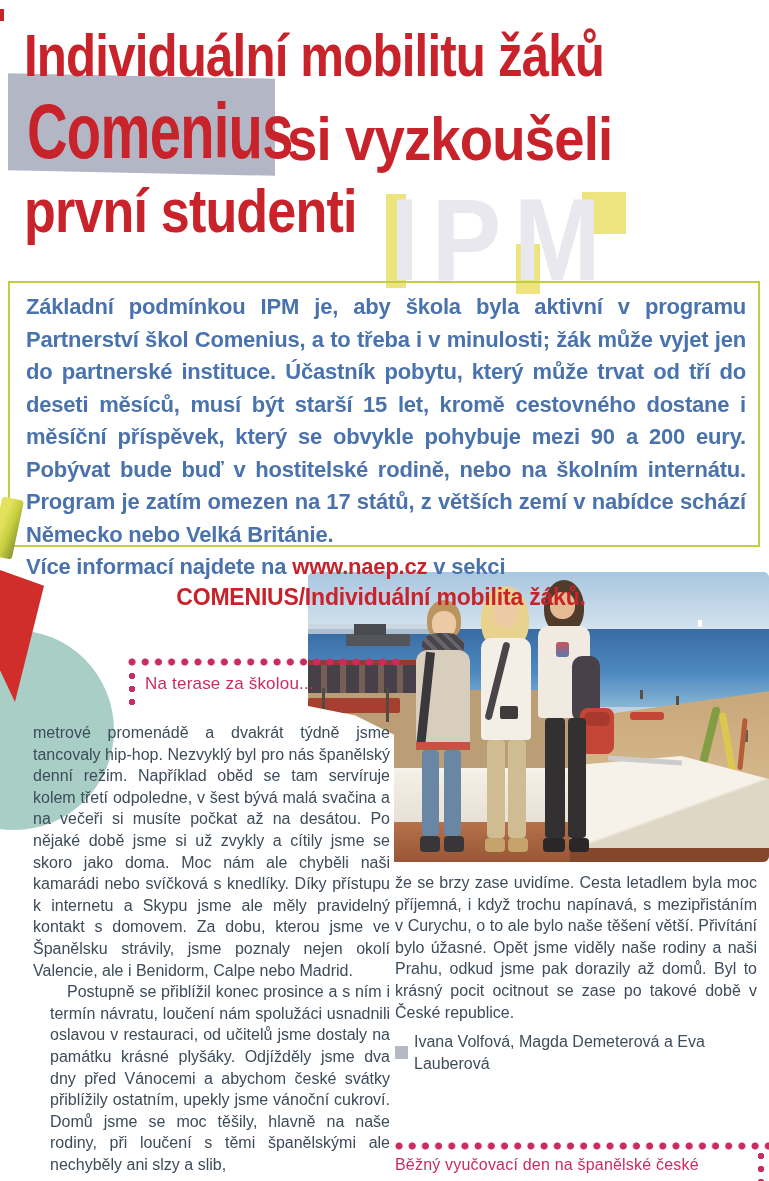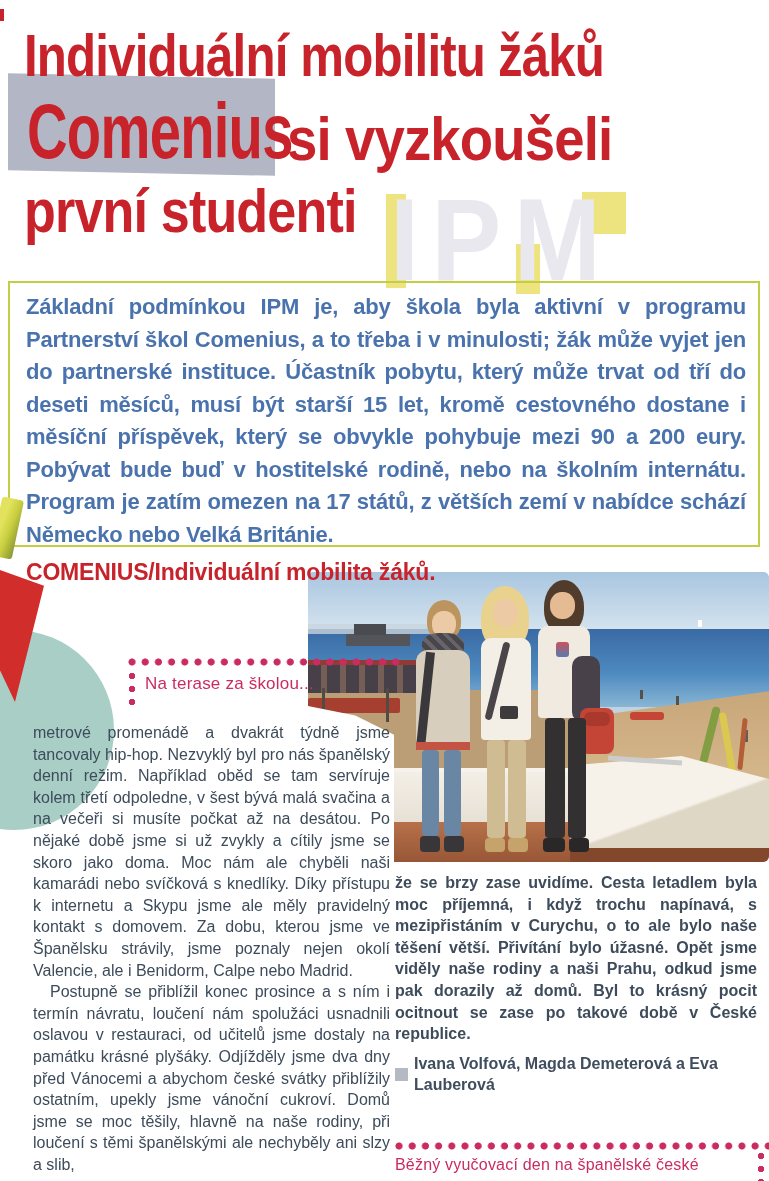--- a/index.html
+++ b/index.html
@@ -25,22 +25,22 @@
   .wm-bar2{left:516px;top:244px;width:24px;height:50px;}
   .wm-bar3{left:582px;top:192px;width:44px;height:42px;}
 
   
   .infobox{position:absolute;left:8px;top:281px;width:752px;height:266px;border:2px solid #c2cf44;
            box-sizing:border-box;padding:8px 12px 6px 16px;z-index:3;background:transparent;}
   .ib-body{color:#4a73ad;font-size:22px;line-height:32.5px;font-weight:600;text-align:justify;
            letter-spacing:-.2px;}
   .ib-more{color:#4a73ad;font-size:22px;line-height:32.5px;font-weight:600;letter-spacing:-.2px;}
   .ib-link{color:#c8232b;font-weight:700;}
-  .ib-section{color:#c8232b;font-size:23px;font-weight:700;text-align:left;padding-right:10px;
-              margin-top:8px;letter-spacing:-.2px;}
+  .ib-section{color:#c8232b;font-size:23px;font-weight:700;text-align:center;padding-right:10px;
+              margin-top:0;letter-spacing:-.2px;}
   .pencil{position:absolute;left:-4px;top:498px;width:22px;height:60px;z-index:4;
           background:linear-gradient(100deg,#e3e25e 30%,#c8cf3e 60%,#8a9436 100%);
           border-radius:3px;transform:rotate(12deg);}
 
   
   .blob-teal{position:absolute;left:-86px;top:630px;width:200px;height:200px;border-radius:50%;
              background:#a9cec6;z-index:0;}
   .blob-red{position:absolute;left:0;top:570px;width:44px;height:132px;background:#d02d2b;
             clip-path:polygon(0 0,100% 12%,34% 100%,0 76%);z-index:1;}
 
@@ -134,23 +134,23 @@
   .vdots-top{left:128px;top:672px;height:40px;}
   .vdots-bottom{left:757px;top:1152px;height:30px;}
   .cap-top{position:absolute;left:145px;top:674px;color:#cb2c5f;font-size:17px;z-index:6;
            letter-spacing:.2px;text-align:center;}
   .cap-bottom{position:absolute;left:395px;top:1156px;color:#cb2c5f;font-size:16px;z-index:6;
            letter-spacing:.2px;}
 
   
   .col{position:absolute;color:#3d4b5a;font-size:16px;line-height:21.6px;text-align:justify;z-index:3;}
   .col p{margin:0;}
-  .col p.indent{text-indent:17px;}
+  .col p.indent{text-indent:17px;margin-left:17px;}
   .col-left{left:33px;top:722px;width:357px;}
-  .col-right{left:395px;top:872px;width:362px;font-weight:bold;}
+  .col-right{left:395px;top:872px;width:362px;}
   .byline{display:flex;align-items:center;gap:6px;margin-top:8px;font-size:16px;color:#3f4d5c;
           text-align:left;}
   .by-sq{display:inline-block;width:13px;height:13px;background:#b5b9c3;flex:0 0 auto;}
 </style>
 </head>
 <body>
 
 <div class="page">
 
   <div class="edge-tick"></div>
@@ -161,20 +161,21 @@
   <div class="watermark">IPM</div>
 
   <div class="t-quad"></div>
   <div class="t1">Individuální mobilitu žáků</div>
   <div class="t2w">Comenius</div>
   <div class="t2r">si vyzkoušeli</div>
   <div class="t3">první studenti</div>
 
   <div class="infobox">
     <div class="ib-body">Základní podmínkou IPM je, aby škola byla aktivní v programu Partnerství škol Comenius, a to třeba i v minulosti; žák může vyjet jen do partnerské instituce. Účastník pobytu, který může trvat od tří do deseti měsíců, musí být starší 15 let, kromě cestovného dostane i měsíční příspěvek, který se obvykle pohybuje mezi 90 a 200 eury. Pobývat bude buď v hostitelské rodině, nebo na školním internátu. Program je zatím omezen na 17 států, z větších zemí v nabídce schází Německo nebo Velká Británie.</div>
+    <div class="ib-more"><span>Více informací najdete na </span><span class="ib-link">www.naep.cz</span><span> v sekci</span></div>
     <div class="ib-section">COMENIUS/Individuální mobilita žáků.</div>
   </div>
   <div class="pencil"></div>
 
   <div class="blob-teal"></div>
   <div class="blob-red"></div>
 
   <div class="photo">
     <div class="ph-sky"></div>
     <div class="ph-sea"></div>

